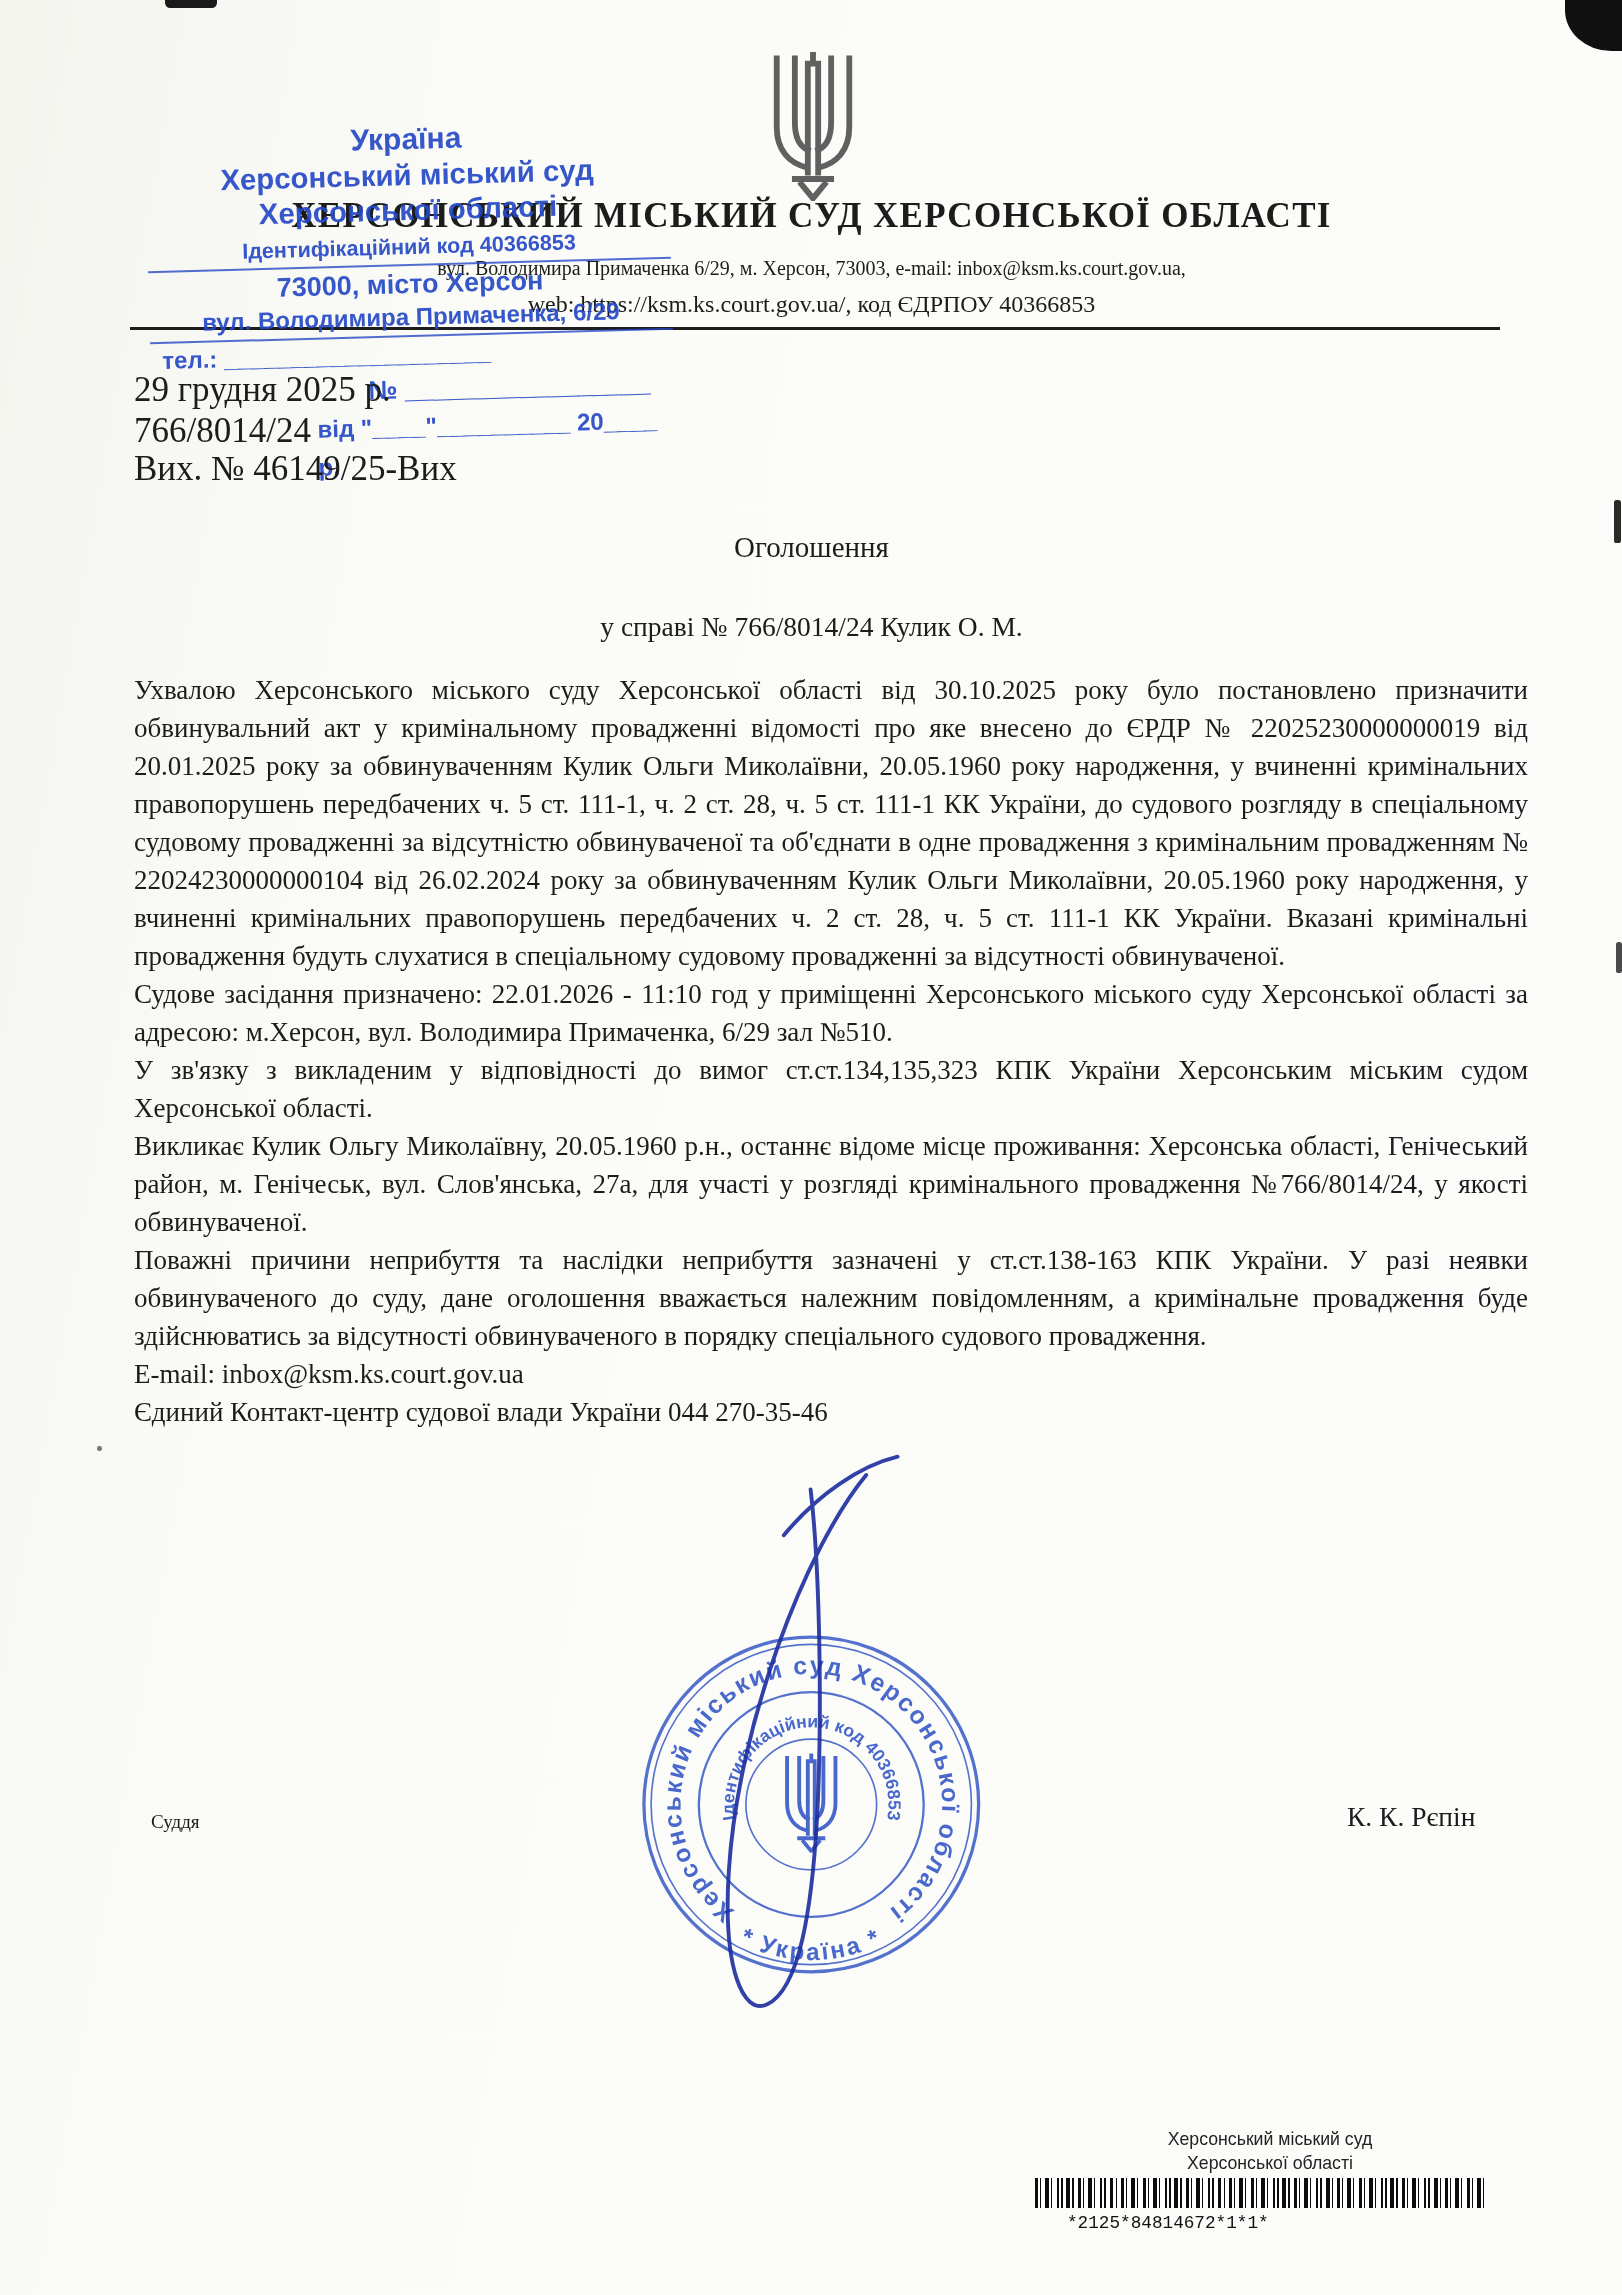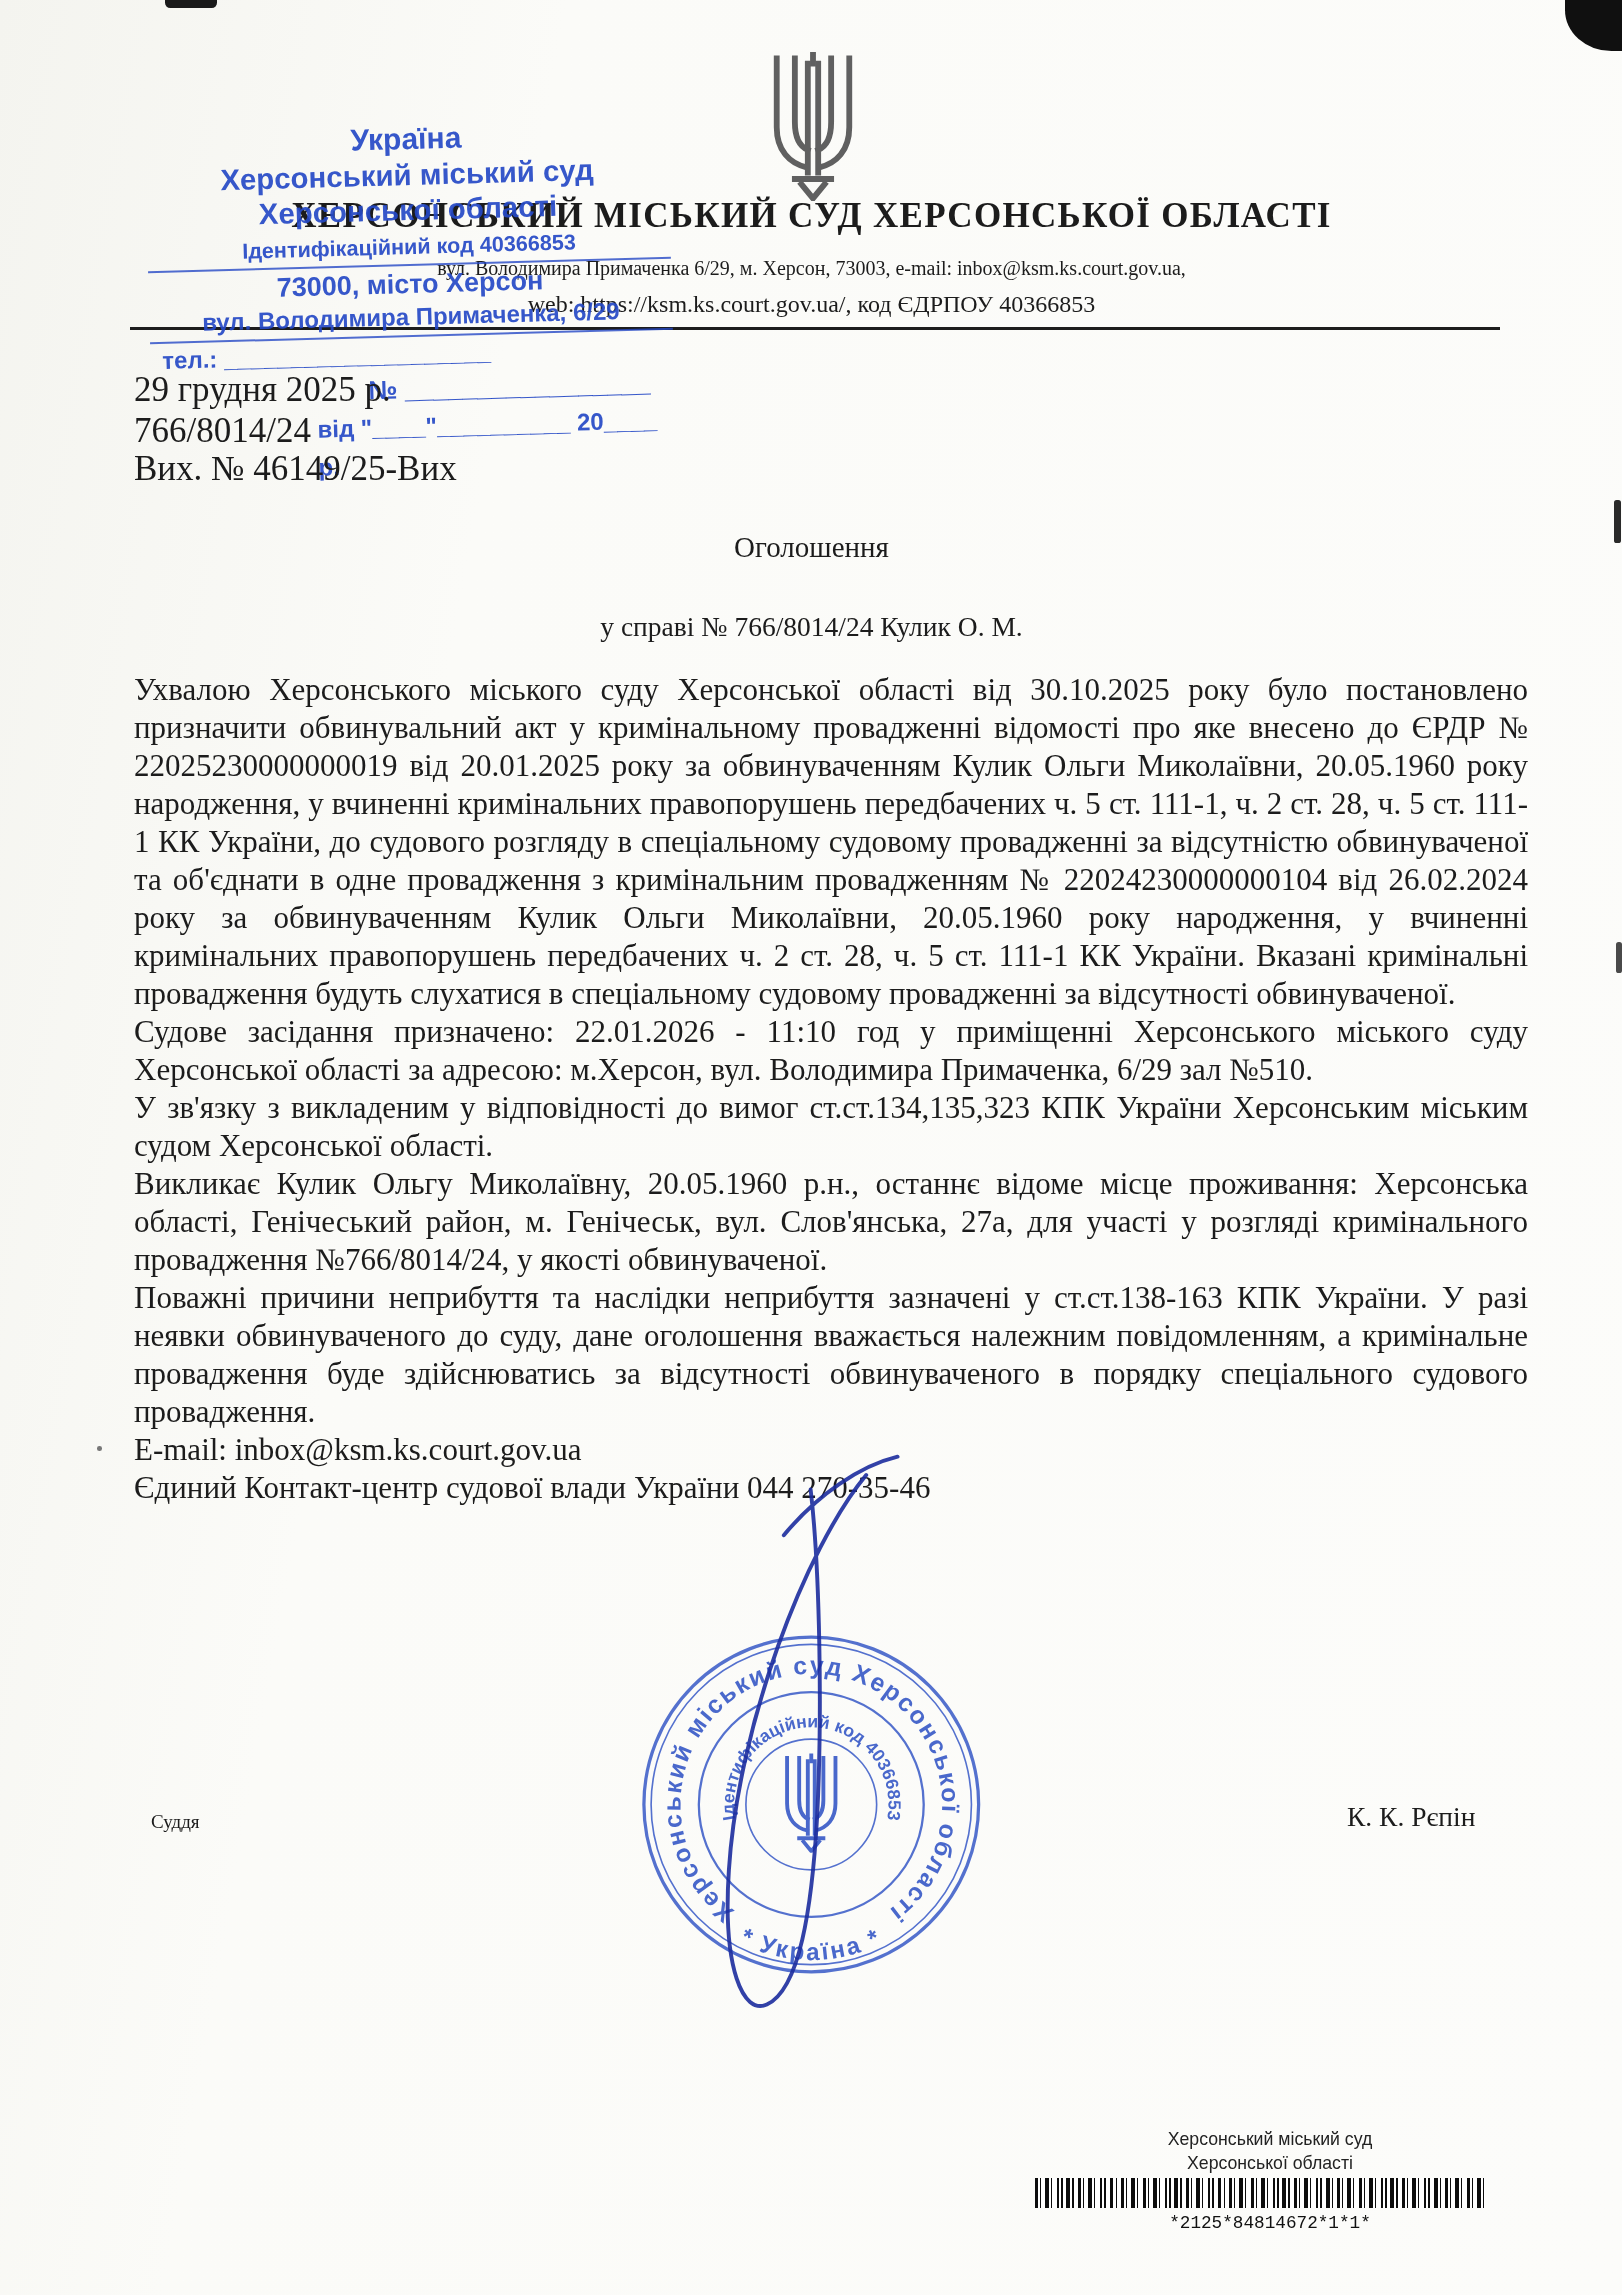--- a/index.html
+++ b/index.html
@@ -33,35 +33,35 @@
 
   
   .meta{font-size:35px}
   .meta-date{left:134px;top:370px}
   .meta-case{left:134px;top:411px}
   .meta-out{left:134px;top:449px}
 
   .doc-title{top:531px;font-size:29px}
   .doc-subtitle{top:611px;font-size:27.5px}
 
-  .body-text{left:134px;top:671px;width:1394px;font-size:31px;line-height:38px;text-align:justify}
+  .body-text{left:134px;top:671px;width:1394px;font-size:27px;line-height:38px;text-align:justify}
   .body-text p{margin:0;text-align-last:left}
 
   .sig-label{left:151px;top:1811px;font-size:19px}
   .sig-name{left:1347px;top:1801px;font-size:27.5px}
 
   .seal-svg{left:589px;top:1451px;width:523px;height:622px}
 
   
   .bc-label1,.bc-label2{left:1067px;width:406px;text-align:center;font-family:"Liberation Sans",sans-serif;font-size:17.7px;color:#222}
   .bc-label1{top:2129px}
   .bc-label2{top:2153px}
   .bc-bars{left:1035px;top:2178px;width:450px;height:30px;
     background:repeating-linear-gradient(90deg,#0d0d0d 0 2.6px,#fff 2.6px 4.6px,#0d0d0d 4.6px 5.9px,#fff 5.9px 9.8px,#0d0d0d 9.8px 13.7px,#fff 13.7px 15.7px,#0d0d0d 15.7px 17px,#fff 17px 21.6px)}
-  .bc-code{left:1067px;width:406px;top:2213px;text-align:center;font-family:"Liberation Mono",monospace;font-size:17.7px;color:#111}
+  .bc-code{left:1067px;width:406px;top:2213px;font-family:"Liberation Mono",monospace;font-size:17.7px;color:#111}
 
   
   .art-tr{right:0;top:0;width:58px;height:51px;background:#101010;border-radius:0 0 0 80%}
   .art-top{left:165px;top:0;width:52px;height:7.9px;background:#1a1a1a;border-radius:0 0 5.2px 5.2px}
   .art-e1{right:2px;top:500px;width:7.2px;height:43px;background:#2a2a2a;border-radius:2.6px}
   .art-e2{right:1.3px;top:942px;width:5.9px;height:31px;background:#4a4a4a;border-radius:2.6px}
   .art-bl{left:97px;top:1446px;width:4.6px;height:4.6px;background:#777;border-radius:50%}
 </style>
 </head>
 <body>

